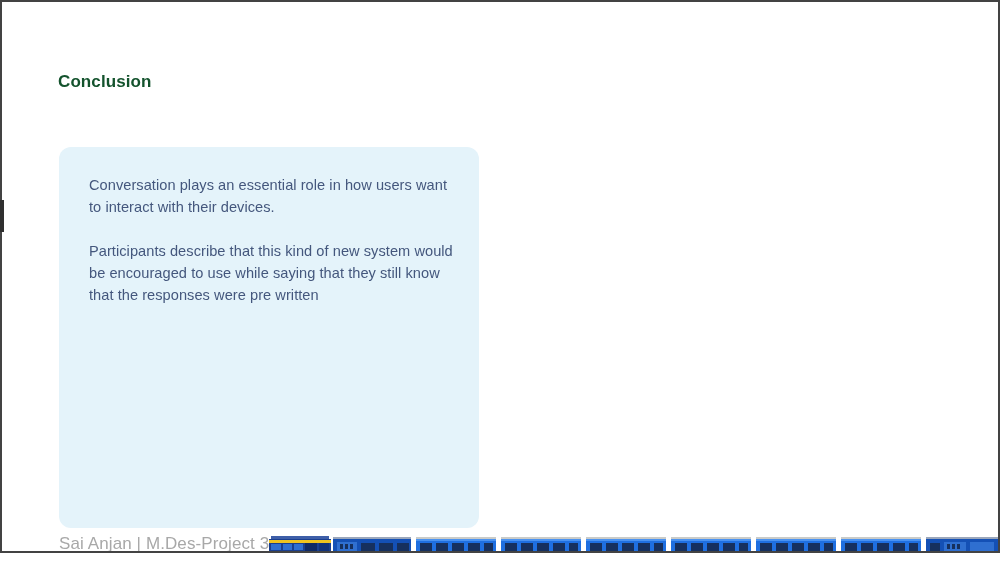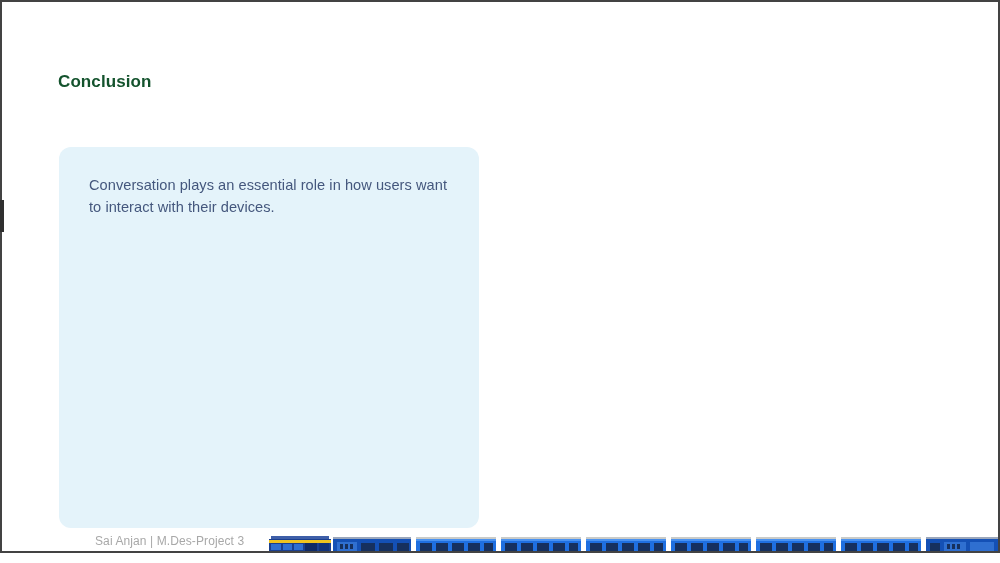--- a/index.html
+++ b/index.html
@@ -100,24 +100,23 @@
     max-width: 368px;
     letter-spacing: 0.05px;
   }
   .para:last-child { margin-bottom: 0; }
 
   
   .footer-credit {
     position: absolute;
     left: 57px;
     top: 532px;
-    font-size: 12px;
+    font-size: 17px;
     color: #a8a8a8;
     letter-spacing: 0.1px;
-    margin-left: 36px;
   }
 
   
   .train-illustration {
     position: absolute;
     left: 265px;
     top: 528px;
     width: 735px;
     height: 33px;
     overflow: hidden;
@@ -129,20 +128,21 @@
 
 <div class="slide-frame">
 
   <div class="slide-canvas">
 
     <div class="page-title">Conclusion</div>
 
     <div class="content-card">
       <div class="card-body">
         <p class="para">Conversation plays an essential role in how users want to interact with their devices.</p>
+        <p class="para">Participants describe that this kind of new system would be encouraged to use while saying that they still know that the responses were pre written</p>
       </div>
     </div>
 
     <div class="footer-credit">Sai Anjan | M.Des-Project 3</div>
 
     <div class="train-illustration">
       <svg class="train-svg" width="735" height="33" viewBox="0 0 735 33">
 
         <rect x="0" y="27" width="735" height="6" fill="#161616"></rect>
 

